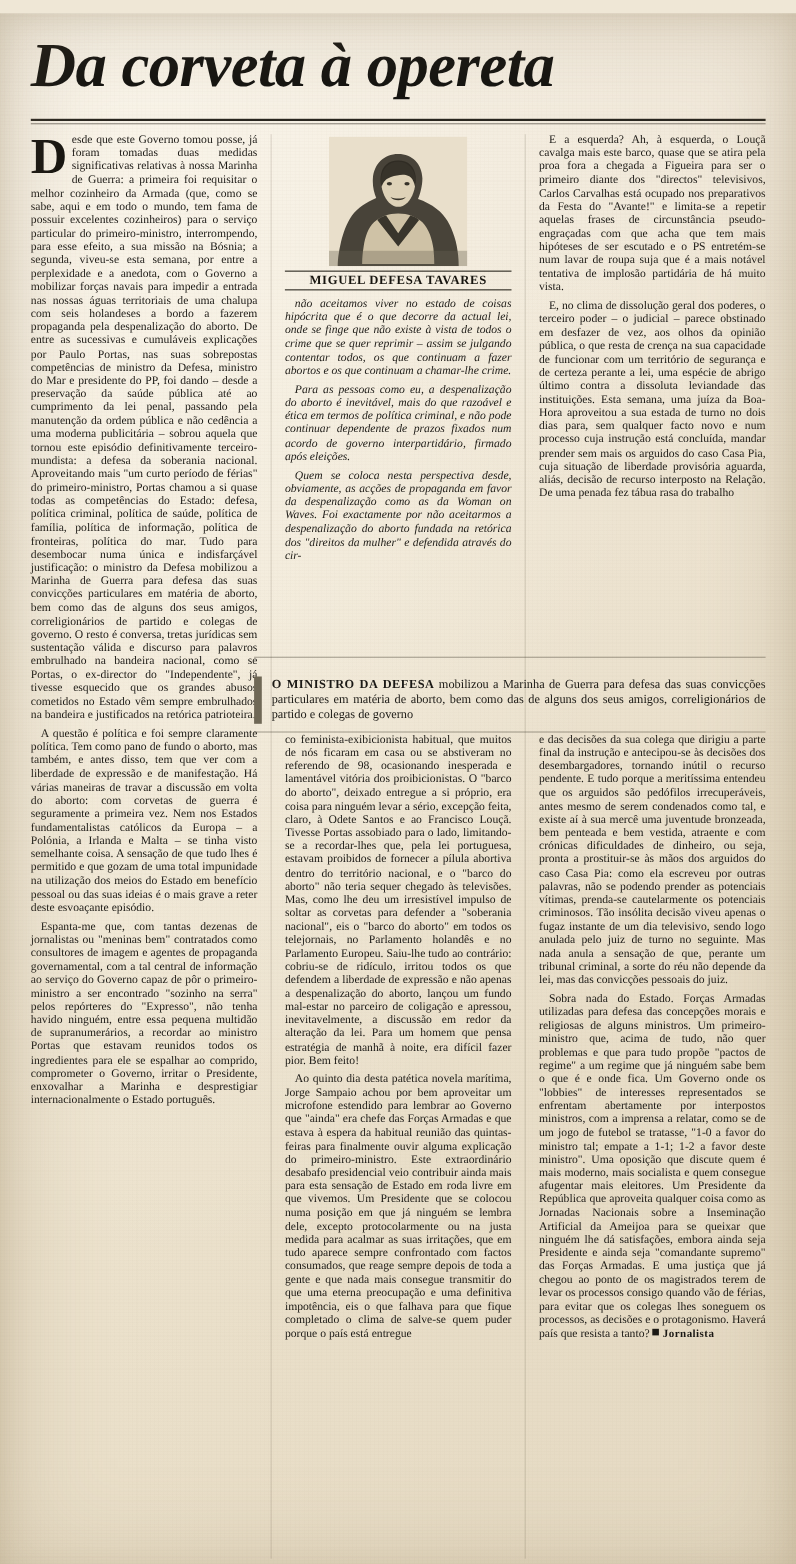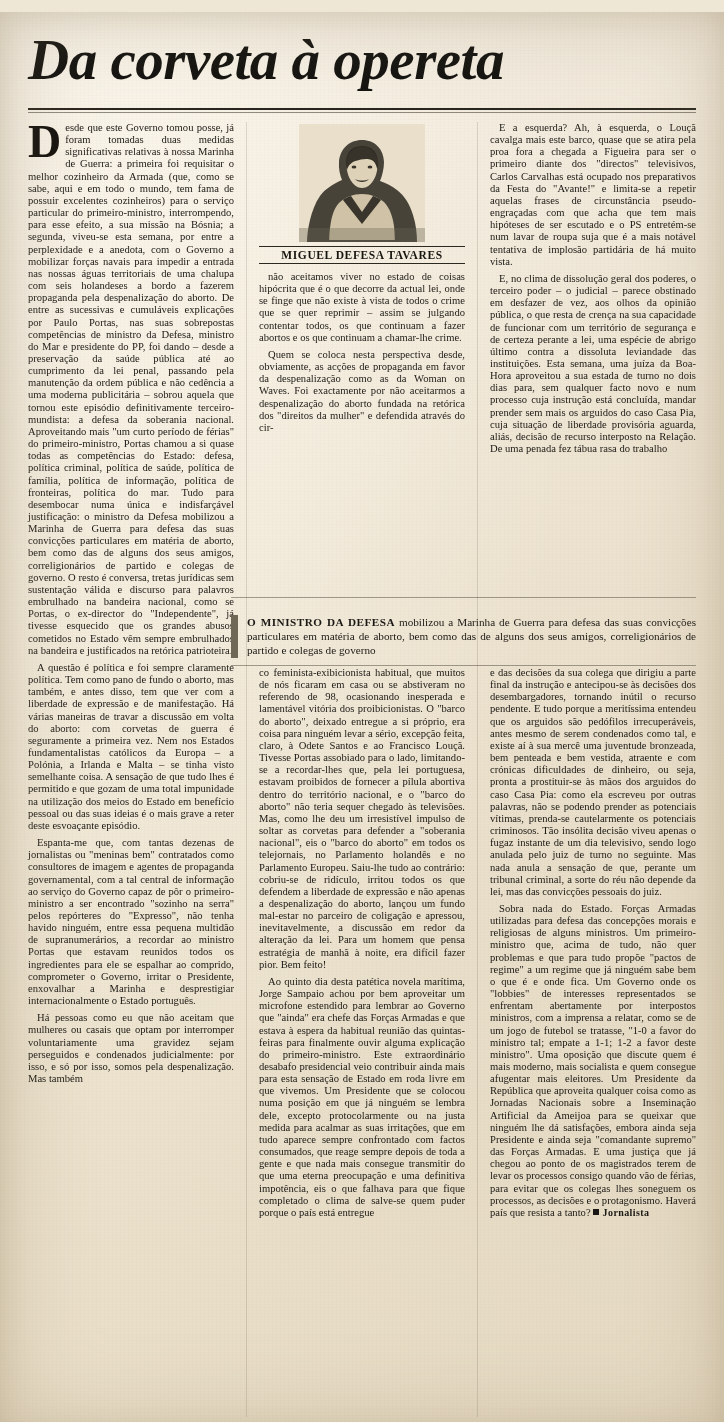--- a/index.html
+++ b/index.html
@@ -150,21 +150,21 @@
     border-bottom: 1px solid #2b2820;
     padding: 2px 0 2px 0;
     display: block;
   }
   .portrait-body {
     margin-top: 7px;
     text-align: justify;
     font-size: 10.6px;
     line-height: 12.15px;
   }
-  .portrait-body p { margin: 0 0 5px 0; text-indent: 9px; }
+  .portrait-body p { margin: 0 0 5px 0; text-indent: 9px; font-style: italic; }
 
   
   .pullquote {
     position: absolute;
     left: 231px;
     top: 585px;
     width: 465px;
     display: flex;
     gap: 9px;
     border-top: 1px solid rgba(60,54,42,0.45);
@@ -215,21 +215,20 @@
   <div class="rule-top-thin"></div>
 
   <div class="cols">
     <div class="divider div1"></div>
     <div class="divider div2"></div>
 
     <div class="col col1">
       <p class="noind"><span class="dropcap">D</span><span>esde que este Governo tomou posse, já foram tomadas duas medidas significativas relativas à nossa Marinha de Guerra: a primeira foi requisitar o melhor cozinheiro da Armada (que, como se sabe, aqui e em todo o mundo, tem fama de possuir excelentes cozinheiros) para o serviço particular do primeiro-ministro, interrompendo, para esse efeito, a sua missão na Bósnia; a segunda, viveu-se esta semana, por entre a perplexidade e a anedota, com o Governo a mobilizar forças navais para impedir a entrada nas nossas águas territoriais de uma chalupa com seis holandeses a bordo a fazerem propaganda pela despenalização do aborto. De entre as sucessivas e cumuláveis explicações por Paulo Portas, nas suas sobrepostas competências de ministro da Defesa, ministro do Mar e presidente do PP, foi dando – desde a preservação da saúde pública até ao cumprimento da lei penal, passando pela manutenção da ordem pública e não cedência a uma moderna publicitária – sobrou aquela que tornou este episódio definitivamente terceiro-mundista: a defesa da soberania nacional. Aproveitando mais "um curto período de férias" do primeiro-ministro, Portas chamou a si quase todas as competências do Estado: defesa, política criminal, política de saúde, política de família, política de informação, política de fronteiras, política do mar. Tudo para desembocar numa única e indisfarçável justificação: o ministro da Defesa mobilizou a Marinha de Guerra para defesa das suas convicções particulares em matéria de aborto, bem como das de alguns dos seus amigos, correligionários de partido e colegas de governo. O resto é conversa, tretas jurídicas sem sustentação válida e discurso para palavros embrulhado na bandeira nacional, como se Portas, o ex-director do "Independente", já tivesse esquecido que os grandes abusos cometidos no Estado vêm sempre embrulhados na bandeira e justificados na retórica patrioteira.</span></p>
       <p>A questão é política e foi sempre claramente política. Tem como pano de fundo o aborto, mas também, e antes disso, tem que ver com a liberdade de expressão e de manifestação. Há várias maneiras de travar a discussão em volta do aborto: com corvetas de guerra é seguramente a primeira vez. Nem nos Estados fundamentalistas católicos da Europa – a Polónia, a Irlanda e Malta – se tinha visto semelhante coisa. A sensação de que tudo lhes é permitido e que gozam de uma total impunidade na utilização dos meios do Estado em benefício pessoal ou das suas ideias é o mais grave a reter deste esvoaçante episódio.</p>
       <p>Espanta-me que, com tantas dezenas de jornalistas ou "meninas bem" contratados como consultores de imagem e agentes de propaganda governamental, com a tal central de informação ao serviço do Governo capaz de pôr o primeiro-ministro a ser encontrado "sozinho na serra" pelos repórteres do "Expresso", não tenha havido ninguém, entre essa pequena multidão de supranumerários, a recordar ao ministro Portas que estavam reunidos todos os ingredientes para ele se espalhar ao comprido, comprometer o Governo, irritar o Presidente, enxovalhar a Marinha e desprestigiar internacionalmente o Estado português.</p>
-      <p>Há pessoas como eu que não aceitam que mulheres ou casais que optam por interromper voluntariamente uma gravidez sejam perseguidos e condenados judicialmente: por isso, e só por isso, somos pela despenalização. Mas também</p>
     </div>
 
     <div class="portrait-block">
       <div class="portrait">
         <svg width="126" height="118" viewBox="0 0 126 118" xmlns="http://www.w3.org/2000/svg">
           <rect x="0" y="0" width="126" height="118" fill="#e9dfcb"></rect>
           <g fill="#3a352c" opacity="0.92">
             <path d="M63 16 c-13 0 -22 9 -23 22 c-0.5 7 1 13 3 18 c-9 4 -17 9 -22 16 c-5 7 -8 16 -10 24 c-2 8 -3 16 -3 22 l110 0 c0 -8 -1 -18 -4 -27 c-3 -10 -8 -19 -16 -25 c-5 -4 -11 -7 -17 -9 c2 -5 4 -12 4 -19 c-0.5 -13 -9 -22 -22 -22 z"></path>
           </g>
           <g fill="#ded2b8">
@@ -248,20 +247,21 @@
             <path d="M52 72 l11 16 l11 -16 c3 1 6 2 8 4 l-19 24 l-19 -24 c2 -2 5 -3 8 -4 z"></path>
           </g>
           <g fill="#6b6354" opacity="0.35">
             <rect x="0" y="104" width="126" height="14"></rect>
           </g>
         </svg>
       </div>
       <span class="byline">MIGUEL DEFESA TAVARES</span>
       <div class="portrait-body">
         <p>não aceitamos viver no estado de coisas hipócrita que é o que decorre da actual lei, onde se finge que não existe à vista de todos o crime que se quer reprimir – assim se julgando contentar todos, os que continuam a fazer abortos e os que continuam a chamar-lhe crime.</p>
+        <p>Para as pessoas como eu, a despenalização do aborto é inevitável, mais do que razoável e ética em termos de política criminal, e não pode continuar dependente de prazos fixados num acordo de governo interpartidário, firmado após eleições.</p>
         <p>Quem se coloca nesta perspectiva desde, obviamente, as acções de propaganda em favor da despenalização como as da Woman on Waves. Foi exactamente por não aceitarmos a despenalização do aborto fundada na retórica dos "direitos da mulher" e defendida através do cir-</p>
       </div>
     </div>
 
     <div class="col col3">
       <p>E a esquerda? Ah, à esquerda, o Louçã cavalga mais este barco, quase que se atira pela proa fora a chegada a Figueira para ser o primeiro diante dos "directos" televisivos, Carlos Carvalhas está ocupado nos preparativos da Festa do "Avante!" e limita-se a repetir aquelas frases de circunstância pseudo-engraçadas com que acha que tem mais hipóteses de ser escutado e o PS entretém-se num lavar de roupa suja que é a mais notável tentativa de implosão partidária de há muito vista.</p>
       <p>E, no clima de dissolução geral dos poderes, o terceiro poder – o judicial – parece obstinado em desfazer de vez, aos olhos da opinião pública, o que resta de crença na sua capacidade de funcionar com um território de segurança e de certeza perante a lei, uma espécie de abrigo último contra a dissoluta leviandade das instituições. Esta semana, uma juíza da Boa-Hora aproveitou a sua estada de turno no dois dias para, sem qualquer facto novo e num processo cuja instrução está concluída, mandar prender sem mais os arguidos do caso Casa Pia, cuja situação de liberdade provisória aguarda, aliás, decisão de recurso interposto na Relação. De uma penada fez tábua rasa do trabalho</p>
     </div>
   </div>
 

